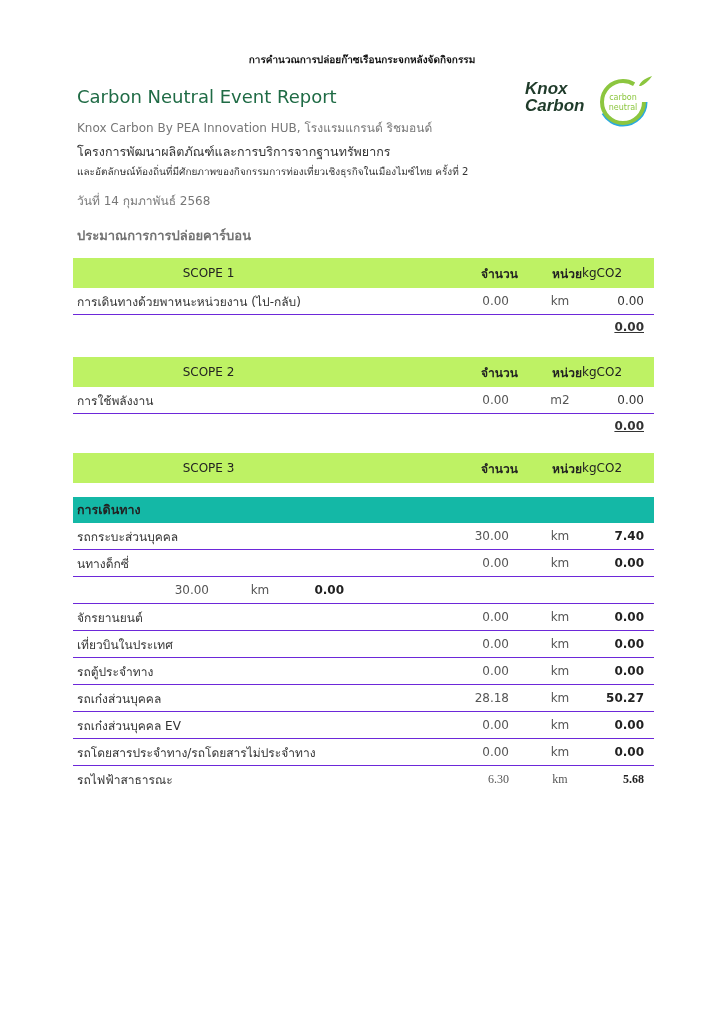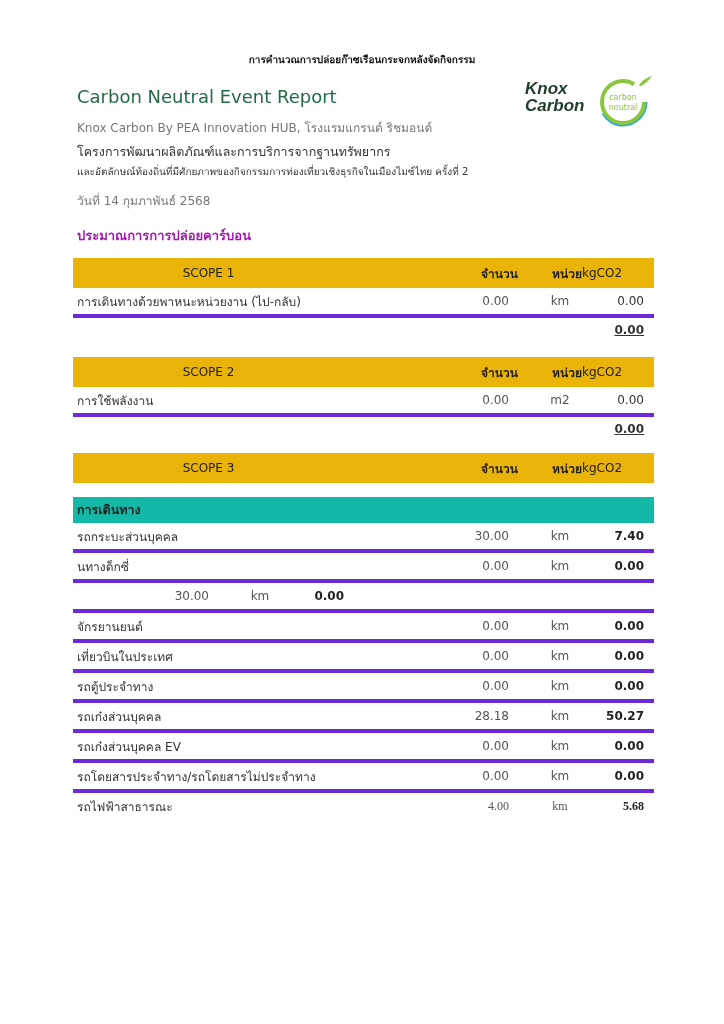--- a/index.html
+++ b/index.html
@@ -3,31 +3,31 @@
 <meta charset="utf-8">
 <style>
   html, body { margin:0; padding:0; background:#ffffff; }
   body { width:724px; height:1024px; position:relative; font-family:"DejaVu Sans", sans-serif; color:#333; overflow:hidden; }
   .top-title { position:absolute; top:52px; left:0; width:724px; text-align:center; font-family:"DejaVu Serif", serif; font-size:10px; font-weight:bold; color:#111; }
   .report-title { position:absolute; top:86px; left:77px; font-size:18px; color:#1f6b45; }
   .subtitle { position:absolute; top:118px; left:77px; font-size:12px; color:#777; }
   .project1 { position:absolute; top:142px; left:77px; font-size:12.5px; color:#333; }
   .project2 { position:absolute; top:164px; left:77px; font-size:10px; color:#333; }
   .date { position:absolute; top:191px; left:77px; font-size:12px; color:#777; }
-  .section-heading { position:absolute; top:225px; left:77px; font-size:13px; font-weight:bold; color:#a21caf; }
+  .section-heading { position:absolute; top:225px; left:77px; font-size:13px; font-weight:bold; color:#737373; }
   .logo { position:absolute; top:72px; left:525px; width:145px; height:60px; }
   .logo-text { position:absolute; left:0; top:8px; font-family:"Liberation Sans", sans-serif; font-weight:bold; font-style:italic; color:#1f3b2a; font-size:17px; line-height:17px; }
   .logo-circle { position:absolute; left:72px; top:0px; width:56px; height:56px; }
   .tbl { position:absolute; left:73px; width:581px; }
-  .hdr { height:30px; background:#eab308; display:flex; align-items:center; font-size:12px; color:#222; }
+  .hdr { height:30px; background:#bef264; display:flex; align-items:center; font-size:12px; color:#222; }
   .hdr .c-name { width:271px; text-align:center; }
   .hdr .c-qty { width:174px; text-align:right; font-weight:bold; font-family:Liberation Serif, serif; }
   .hdr .c-unit { width:64px; text-align:right; font-weight:bold; }
   .hdr .c-co2 { width:65px; box-sizing:border-box; width:72px; }
-  .row { height:26px; display:flex; align-items:center; font-size:12px; border-bottom:4px solid #6d28d9; color:#333; }
+  .row { height:26px; display:flex; align-items:center; font-size:12px; border-bottom:1px solid #6d28d9; color:#333; }
   .row .c-name { width:300px; padding-left:4px; box-sizing:border-box; }
   .row .c-qty { width:136px; text-align:right; color:#555; }
   .row .c-unit { width:72px; text-align:center; color:#555; padding-left:30px; box-sizing:border-box; }
   .row .c-co2 { width:73px; text-align:right; padding-right:10px; box-sizing:border-box; }
   .row.bold-co2 .c-co2 { font-weight:bold; color:#222; }
   .total { height:24px; display:flex; justify-content:flex-end; align-items:center; font-size:12px; font-weight:bold; text-decoration:underline; color:#333; padding-right:10px; }
   .subcat { margin-top:14px; height:26px; background:#14b8a6; display:flex; align-items:center; font-size:12.5px; font-weight:bold; padding-left:4px; color:#222; }
 </style>
 </head>
 <body>
@@ -143,17 +143,17 @@
     <span class="c-co2">0.00</span>
   </div>
   <div class="row bold-co2">
     <span class="c-name">รถโดยสารประจำทาง/รถโดยสารไม่ประจำทาง</span>
     <span class="c-qty">0.00</span>
     <span class="c-unit">km</span>
     <span class="c-co2">0.00</span>
   </div>
   <div class="row bold-co2" style="border-bottom:none;font-family:Liberation Serif, serif;">
     <span class="c-name">รถไฟฟ้าสาธารณะ</span>
-    <span class="c-qty">4.00</span>
+    <span class="c-qty">6.30</span>
     <span class="c-unit">km</span>
     <span class="c-co2">5.68</span>
   </div>
 </div>
 
 </body></html>

